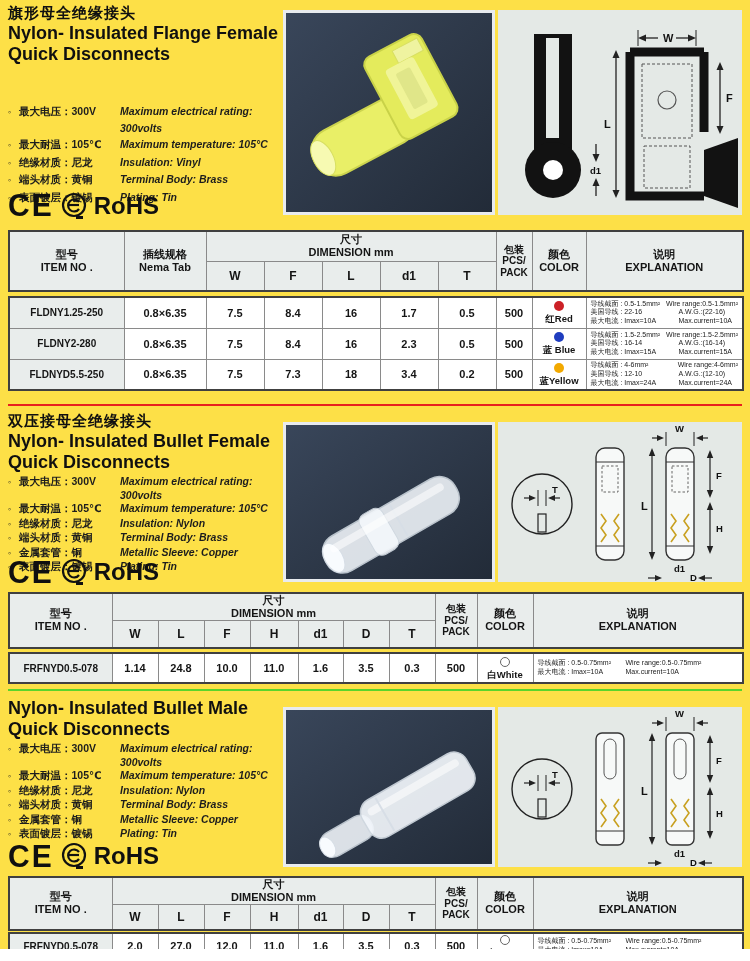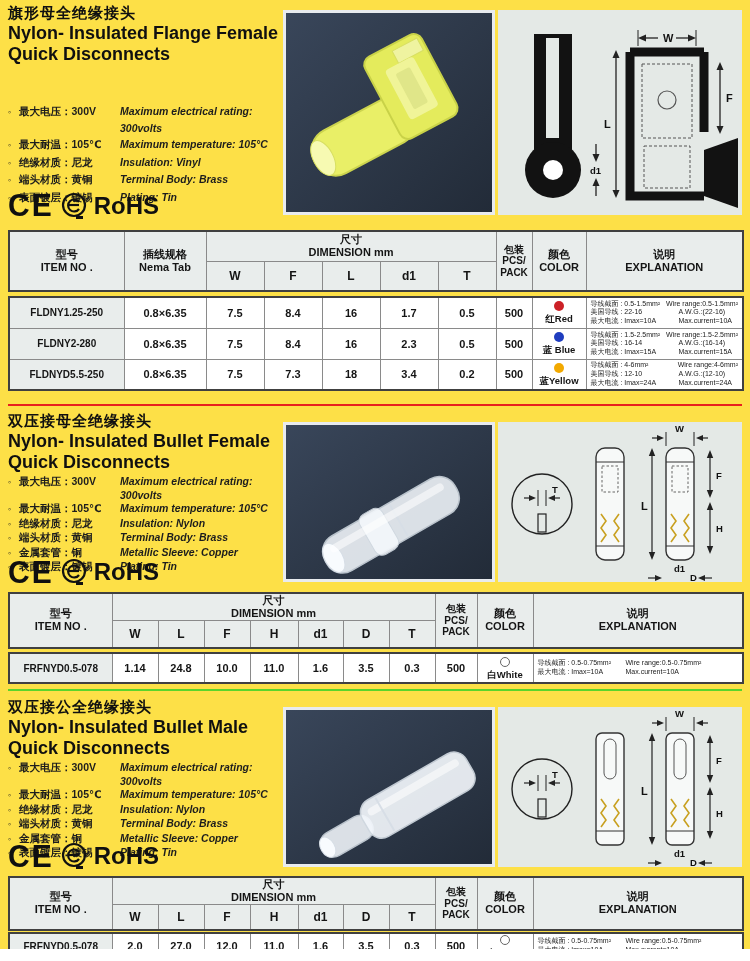--- a/index.html
+++ b/index.html
@@ -545,21 +545,20 @@
               </div>
         </td>
       </tr>
     </tbody>
       </table>
   </div>
 
   <div class="divider" style="top: 689px; background: rgb(91, 213, 44);"></div>
 
   <div class="txtcol s3" style="top:698px;">
-    <div class="t-cn">双压接公全绝缘接头</div>
     <div class="t-en">
       <div>Nylon- Insulated Bullet Male</div>
       <div>Quick Disconnects</div>
     </div>
     <div class="specs">
       <div class="spec-line">
           <span class="bullet">◦</span>
           <span class="cn">最大电压：300V</span>
           <span class="en">Maximum electrical rating: 300volts</span>
         </div>

